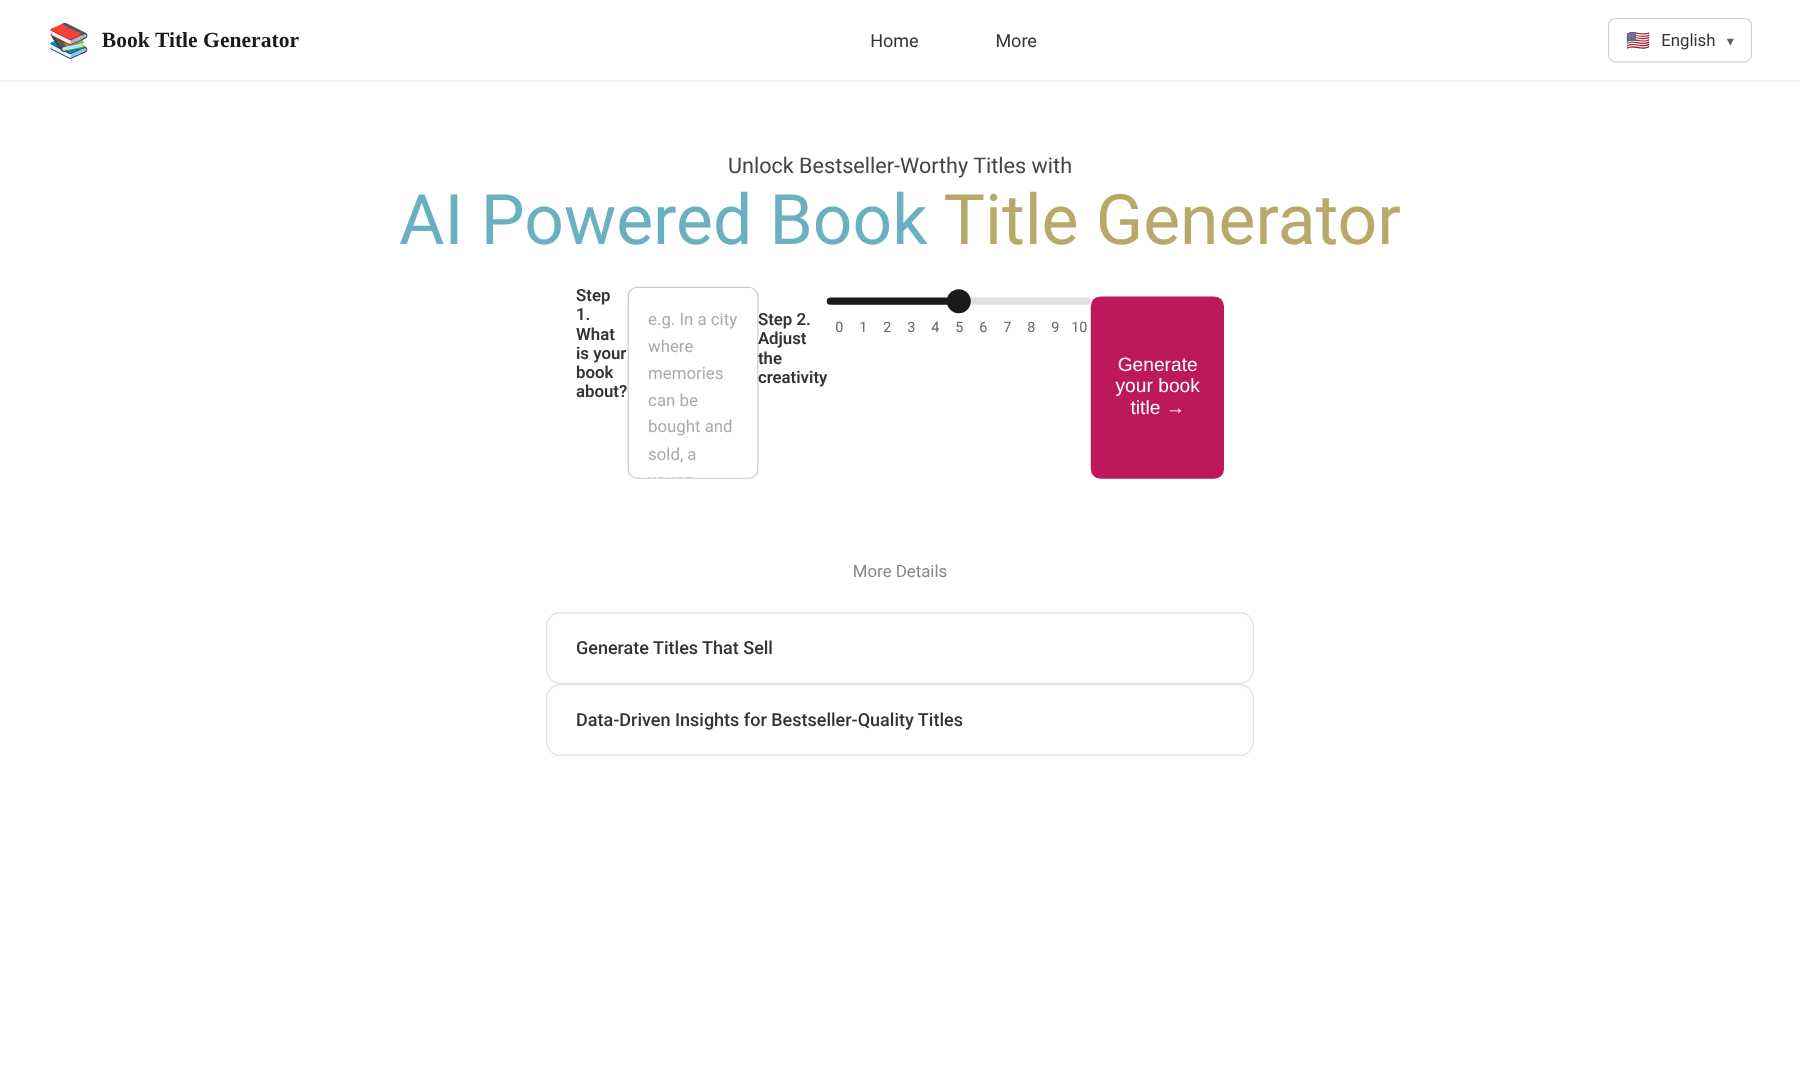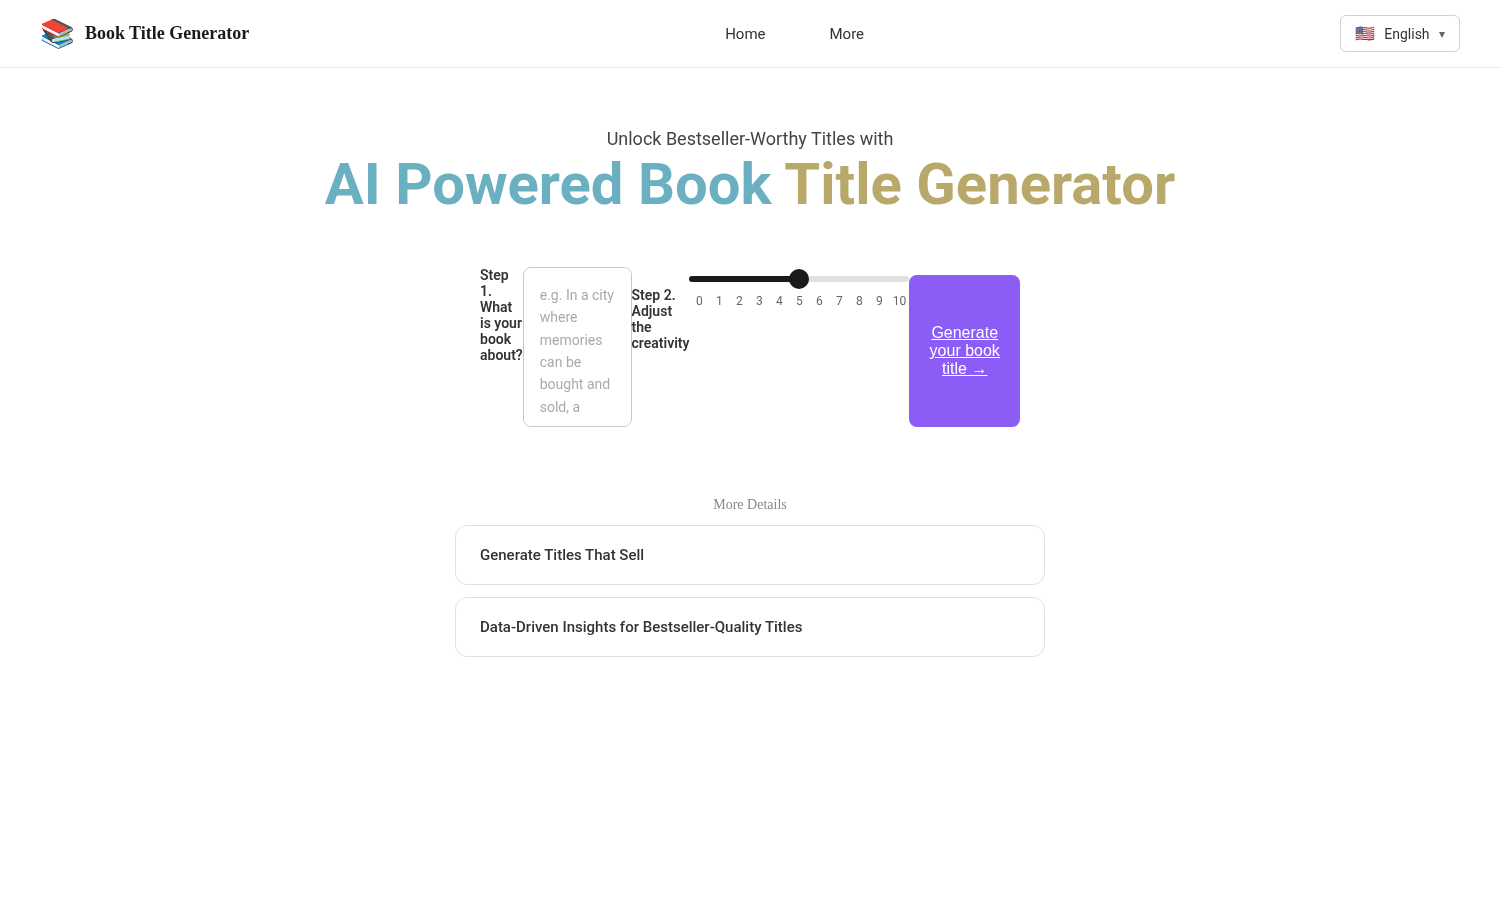--- a/index.html
+++ b/index.html
@@ -95,24 +95,24 @@
 
     .subtitle {
       font-size: 18px;
       color: #444;
       margin-bottom: 4px;
       text-align: center;
     }
 
     .hero-title {
       font-size: 58px;
-      font-weight: 700;
+      font-weight: 400;
       text-align: left;
       line-height: 1.1;
-      margin-bottom: 50px;
+      margin-bottom: 22px;
     }
 
     .hero-title-ai {
       color: #6ab0c0;
     }
 
     .hero-title-powered {
       color: #6ab0c0;
     }
 
@@ -214,51 +214,48 @@
       font-size: 12px;
       color: #666;
       width: 20px;
       text-align: center;
     }
 
     .generate-btn {
       width: 100%;
       margin-top: 8px;
       padding: 18px;
-      background: #8b5cf6;
+      background: #be185d;
       color: white;
       border: none;
       border-radius: 8px;
       font-size: 16px;
       font-weight: 500;
       cursor: pointer;
       text-align: center;
-      text-decoration: underline;
     }
 
     
     .more-details-section {
       width: 100%;
       display: flex;
       flex-direction: column;
       align-items: center;
       padding: 30px 20px 40px;
     }
 
     .more-details-label {
       font-size: 14px;
       color: #888;
-      margin-bottom: 12px;
-      font-family: Liberation Serif, serif;
+      margin-bottom: 25px;
     }
 
     .details-cards {
       display: flex;
       flex-direction: column;
-      gap: 12px;
       width: 590px;
     }
 
     .detail-card {
       border: 1.5px solid #e0e0e0;
       border-radius: 12px;
       padding: 20px 24px;
       font-size: 15px;
       font-weight: 500;
       color: #333;

